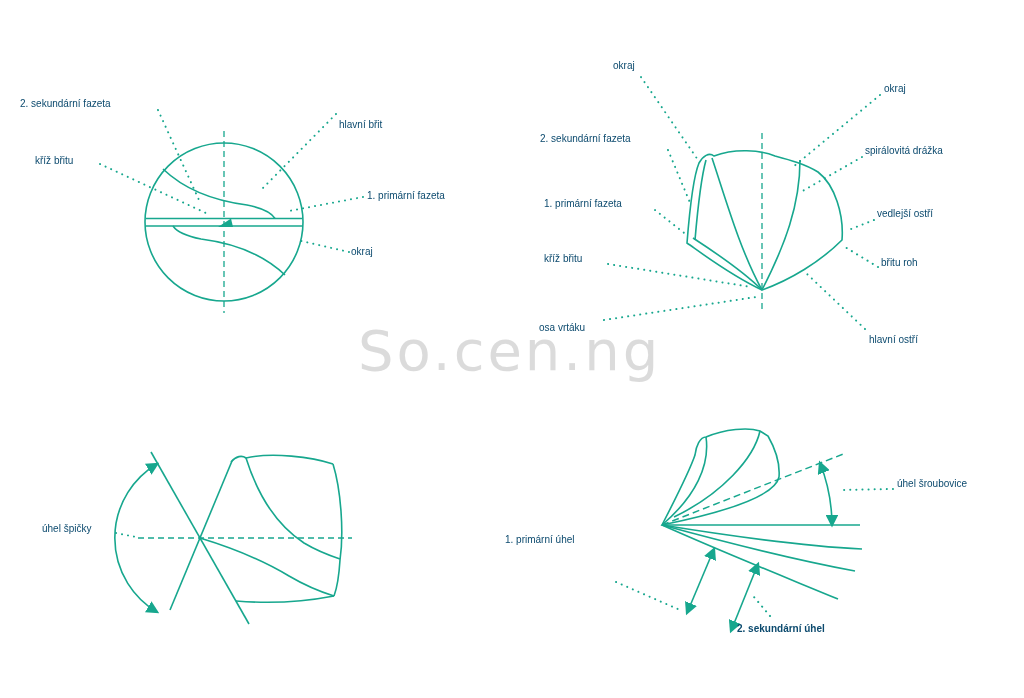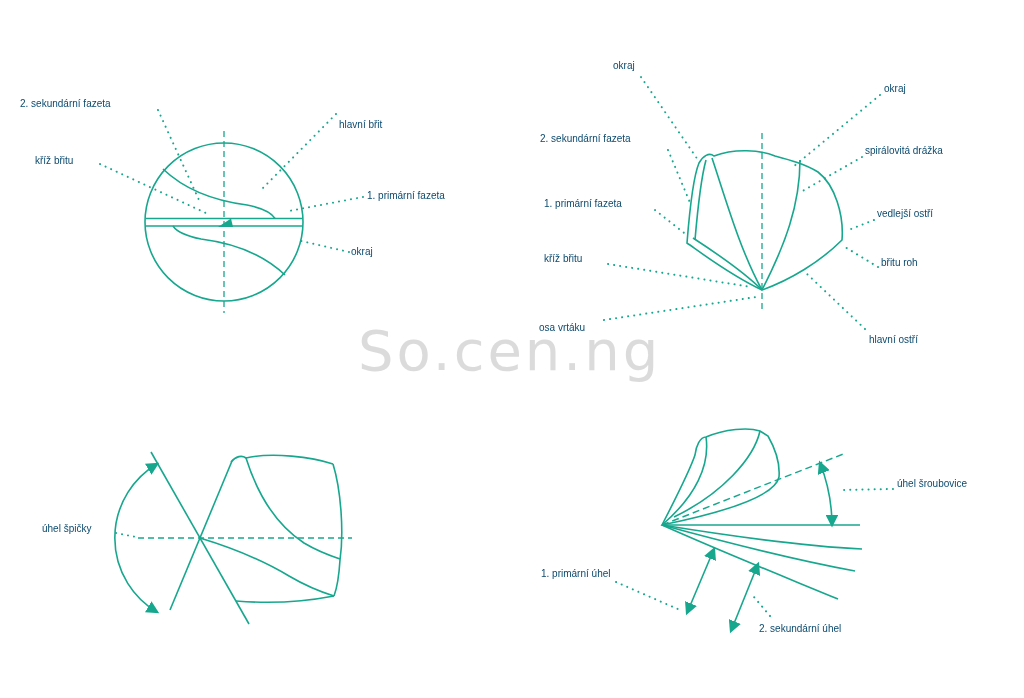--- a/index.html
+++ b/index.html
@@ -40,22 +40,22 @@
   #l-tr5{left:544px;top:195px;}
   #l-tr6{left:877px;top:205px;}
   #l-tr7{left:544px;top:250px;}
   #l-tr8{left:881px;top:254px;}
   #l-tr9{left:539px;top:319px;}
   #l-tr10{left:869px;top:331px;}
   
   #l-bl1{left:42px;top:520px;}
   
   #l-br1{left:897px;top:475px;}
-  #l-br2{left:505px;top:565px;margin-left:36px;}
-  #l-br3{left:759px;top:620px;}
+  #l-br2{left:505px;top:531px;}
+  #l-br3{left:737px;top:620px;font-weight:bold;}
 </style>
 </head>
 <body>
 
 <div id="canvas">
 
   <div id="watermark">So.cen.ng</div>
 
   <svg class="art" width="1024" height="698" viewBox="0 0 1024 698">
     <defs>

